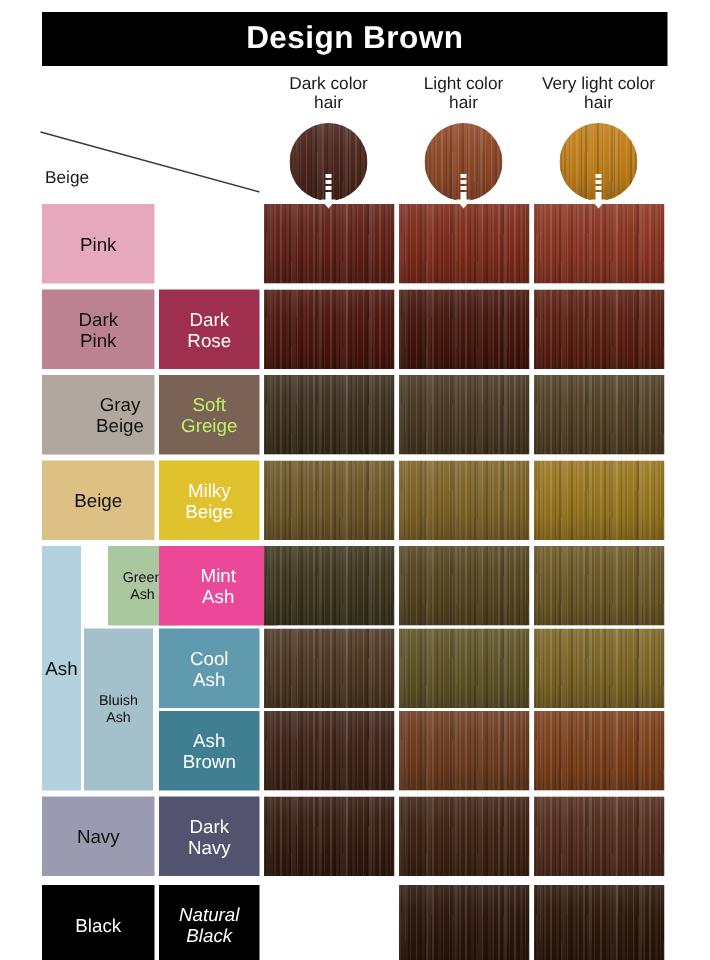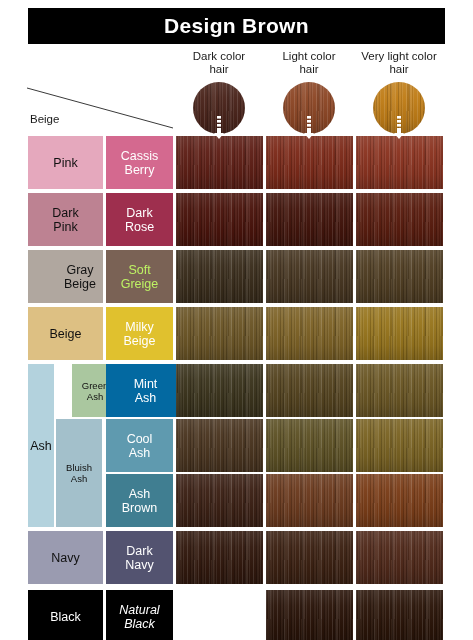--- a/index.html
+++ b/index.html
@@ -123,23 +123,20 @@
         <rect x="3" y="4" width="4" height="2.6" fill="#ffffff"></rect>
         <rect x="3" y="8" width="4" height="2.6" fill="#ffffff"></rect>
         <polygon points="3,12 7,12 7,17 10,17 5,23 0,17 3,17" fill="#ffffff"></polygon>
       </svg>
     </div>
 
   <div id="grid">
       <div class="cell" style="left: 28px; top: 136px; width: 75px; height: 53px; background: rgb(229, 168, 189);">
         <span class="txt" style="color: rgb(17, 17, 17);">Pink</span>
       </div>
-      <div class="cell" style="left: 106px; top: 136px; width: 67px; height: 53px; background: rgb(212, 105, 143);">
-        <span class="txt" style="color: rgb(255, 255, 255);">Cassis<br>Berry</span>
-      </div>
       <div class="swatch" style="left: 176px; top: 136px; width: 87px; height: 53px;">
         <div class="hair">
           <div class="base" style="background: rgb(94, 31, 22);"></div>
           <div class="strands"></div>
           <div class="strands2"></div>
           <div class="shade"></div>
         </div>
       </div>
       <div class="swatch" style="left: 266px; top: 136px; width: 87px; height: 53px;">
         <div class="hair">
@@ -249,21 +246,21 @@
       </div>
       <div class="cell" style="left: 28px; top: 364px; width: 26px; height: 163px; background: rgb(179, 210, 221);">
         <span class="txt" style="color: rgb(17, 17, 17);">Ash</span>
       </div>
       <div class="cell" style="left: 72px; top: 364px; width: 46px; height: 53px; background: rgb(170, 199, 159);">
         <span class="txt" style="color: rgb(17, 17, 17); font-size: 9.5px; line-height: 11px;">Green<br>Ash</span>
       </div>
       <div class="cell" style="left: 56px; top: 419px; width: 46px; height: 108px; background: rgb(163, 192, 203);">
         <span class="txt" style="color: rgb(17, 17, 17); font-size: 9.5px; line-height: 11px;">Bluish<br>Ash</span>
       </div>
-      <div class="cell" style="left: 106px; top: 364px; width: 79px; height: 53px; background: #0369a1;">
+      <div class="cell" style="left: 106px; top: 364px; width: 79px; height: 53px; background: #ec4899;">
         <span class="txt" style="color: rgb(255, 255, 255);">Mint<br>Ash</span>
       </div>
       <div class="swatch" style="left: 176px; top: 364px; width: 87px; height: 53px;">
         <div class="hair">
           <div class="base" style="background: rgb(59, 52, 29);"></div>
           <div class="strands"></div>
           <div class="strands2"></div>
           <div class="shade"></div>
         </div>
       </div>

